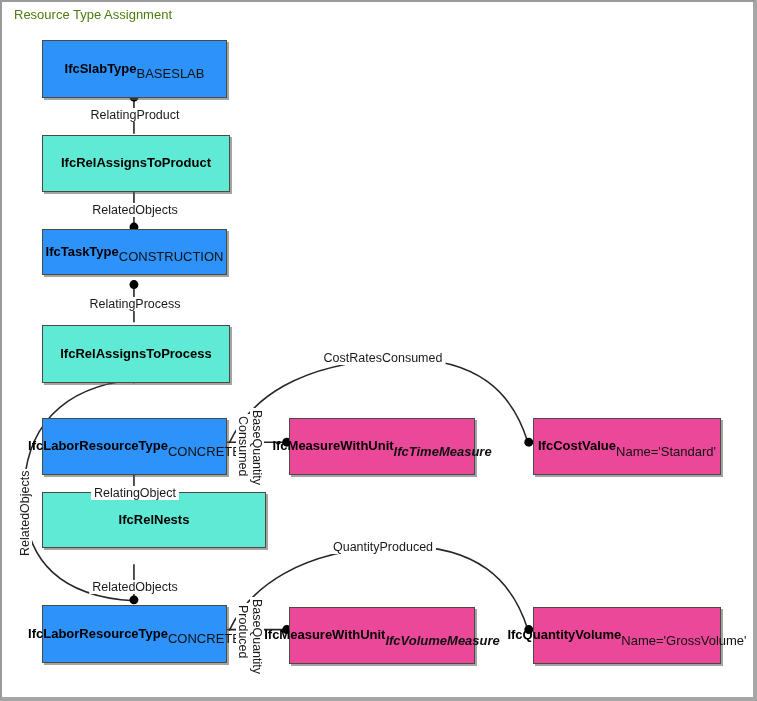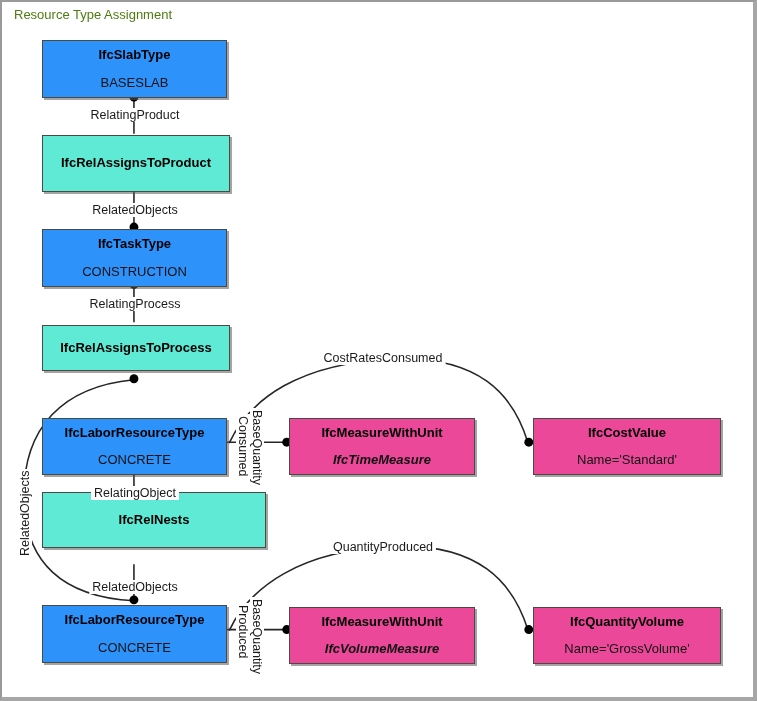--- a/index.html
+++ b/index.html
@@ -36,21 +36,21 @@
     top: 0;
     width: 100%;
     height: 100%;
   }
   .node {
     position: absolute;
     box-sizing: border-box;
     border: 1.5px solid #4a4a42;
     box-shadow: 2px 2px 0 rgba(90,90,90,0.55);
     display: flex;
-    flex-direction: column;
+    flex-direction: row;
     align-items: center;
     justify-content: center;
     text-align: center;
     line-height: 1.25;
   }
   .node .t1 {
     font-weight: bold;
     font-size: 13px;
     color: #000;
   }
@@ -131,26 +131,26 @@
 
   <div class="node blue" style="left:40px; top:38px; width:185px; height:58px;">
     <div class="t1">IfcSlabType</div>
     <div class="t2">BASESLAB</div>
   </div>
 
   <div class="node yellow" style="left:40px; top:133px; width:188px; height:57px;">
     <div class="t1">IfcRelAssignsToProduct</div>
   </div>
 
-  <div class="node blue" style="left:40px; top:227px; width:185px; height:58px;">
+  <div class="node blue" style="left:40px; top:227px; width:185px; height:46px;">
     <div class="t1">IfcTaskType</div>
     <div class="t2">CONSTRUCTION</div>
   </div>
 
-  <div class="node yellow" style="left:40px; top:323px; width:188px; height:46px;text-align:center;">
+  <div class="node yellow" style="left:40px; top:323px; width:188px; height:58px;text-align:center;">
     <div class="t1">IfcRelAssignsToProcess</div>
   </div>
 
   <div class="node blue" style="left:40px; top:416px; width:185px; height:57px;">
     <div class="t1">IfcLaborResourceType</div>
     <div class="t2">CONCRETE</div>
   </div>
 
   <div class="node yellow" style="left:40px; top:490px; width:224px; height:56px;">
     <div class="t1">IfcRelNests</div>

